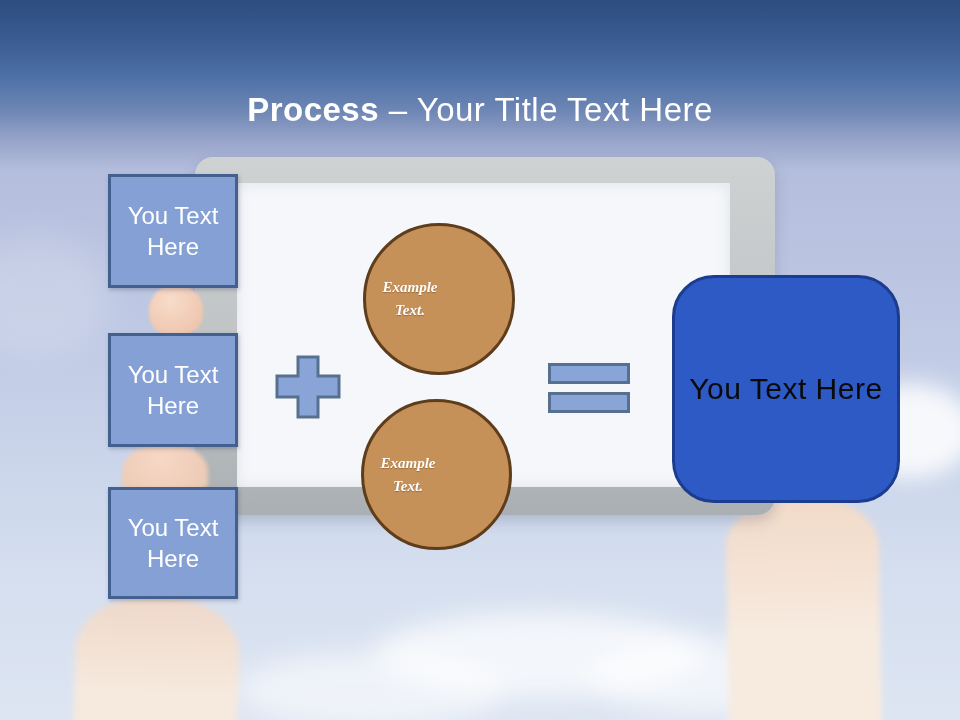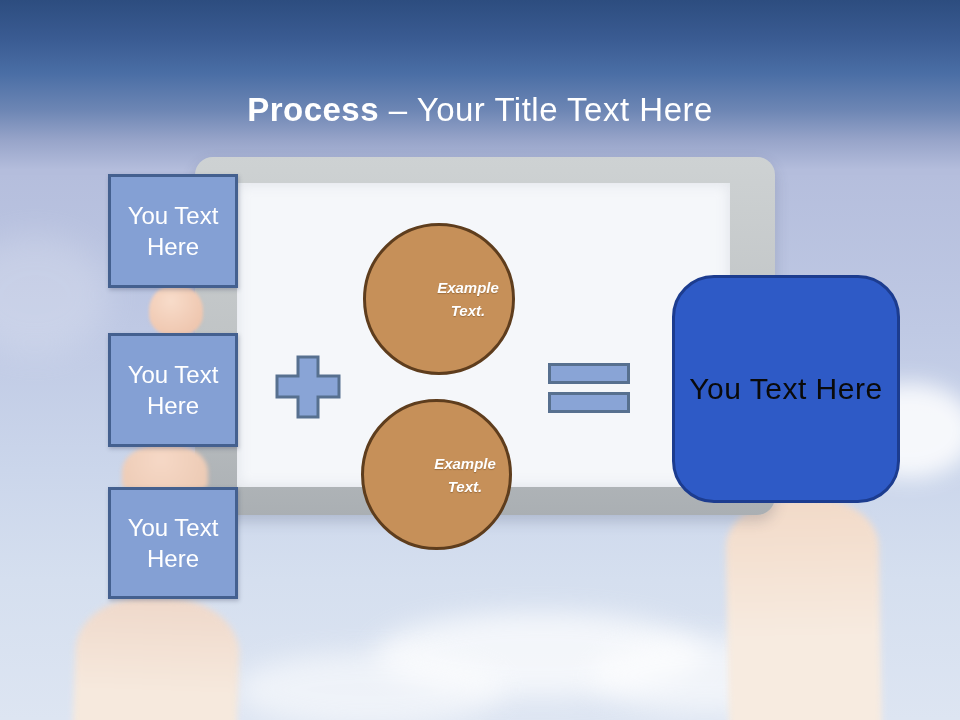--- a/index.html
+++ b/index.html
@@ -77,23 +77,24 @@
   .text-box .tb-label{width:112px;}
   .text-box-1{top:174px;height:114px;}
   .text-box-2{top:333px;height:114px;}
   .text-box-3{top:487px;height:112px;}
 
   .plus-wrap{left:275px;top:355px;width:66px;height:64px;z-index:4;}
 
   .circle{
     z-index:4;box-sizing:border-box;border-radius:50%;
     background:#c69059;border:3px solid #5e3d1d;
-    display:flex;align-items:center;justify-content:flex-end;text-align:center;
+    display:flex;align-items:center;justify-content:flex-start;text-align:center;
     color:#ffffff;font-size:15px;font-weight:700;font-style:italic;line-height:23px;
     text-shadow:0 1px 1px rgba(80,45,10,.35);
+    font-family:Liberation Serif, serif;
   }
   .circle .c-label{max-width:88px;}
   .circle-1{left:363px;top:223px;width:152px;height:152px;}
   .circle-2{left:361px;top:399px;width:151px;height:151px;}
 
   .equals-bar{
     left:548px;width:82px;height:21px;z-index:4;box-sizing:border-box;
     background:#89a4d6;border:3px solid #57708f;
   }
   .equals-bar-top{top:363px;}

